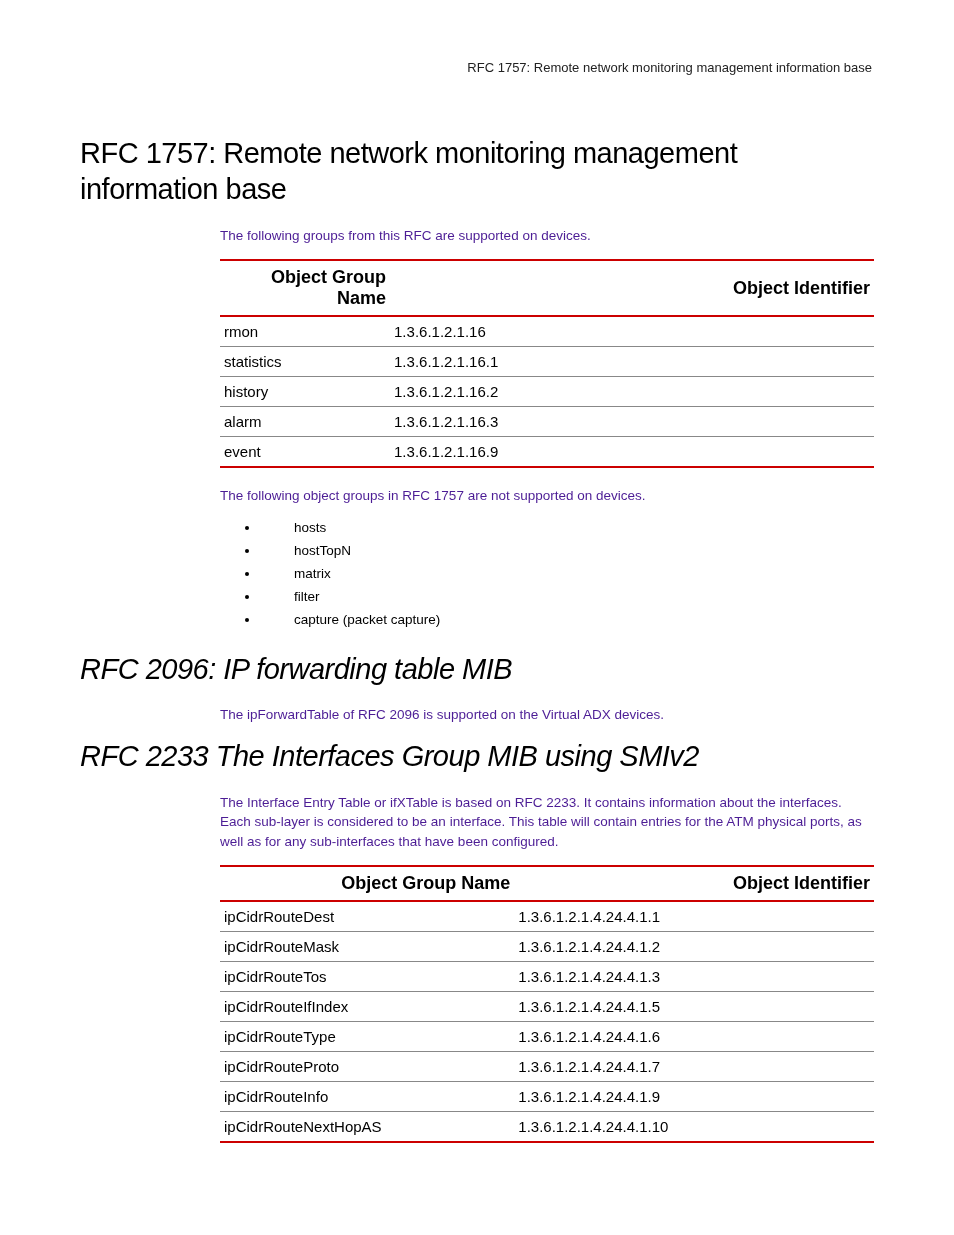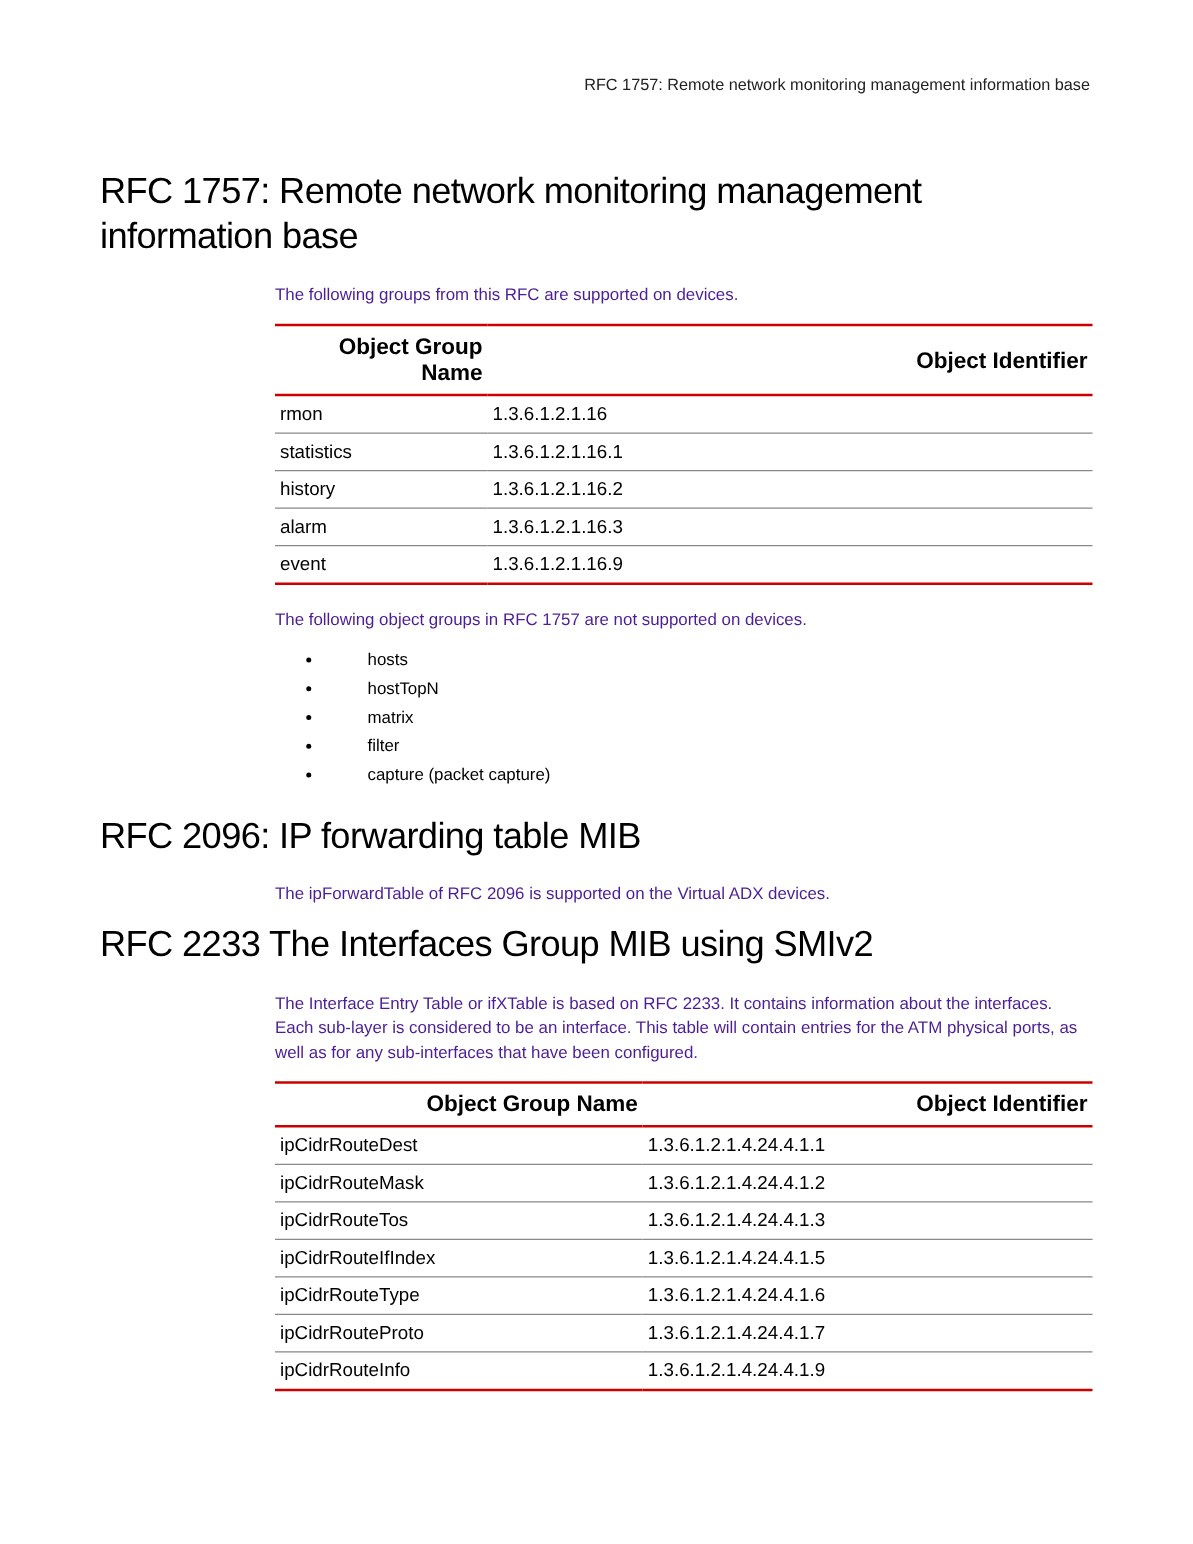--- a/index.html
+++ b/index.html
@@ -70,20 +70,21 @@
     margin: 0 0 24px 0;
     padding-left: 40px;
     font-size: 13.5px;
   }
   ul.bullets li {
     margin-bottom: 8px;
     padding-left: 34px;
   }
   .section-gap {
     margin-top: 38px;
+    font-style: italic;
   }
 </style>
 </head>
 <body>
 
 <div class="page">
   <div class="header-line">RFC 1757: Remote network monitoring management information base</div>
 
   <h1 class="sec-heading">RFC 1757: Remote network monitoring management information base</h1>
   <div class="indented">
@@ -176,16 +177,20 @@
             <td>1.3.6.1.2.1.4.24.4.1.6</td>
           </tr>
         <tr>
             <td>ipCidrRouteProto</td>
             <td>1.3.6.1.2.1.4.24.4.1.7</td>
           </tr>
         <tr>
             <td>ipCidrRouteInfo</td>
             <td>1.3.6.1.2.1.4.24.4.1.9</td>
           </tr>
+        <tr>
+            <td>ipCidrRouteNextHopAS</td>
+            <td>1.3.6.1.2.1.4.24.4.1.10</td>
+          </tr>
       </tbody>
     </table>
   </div>
 </div>
 
 </body></html>

